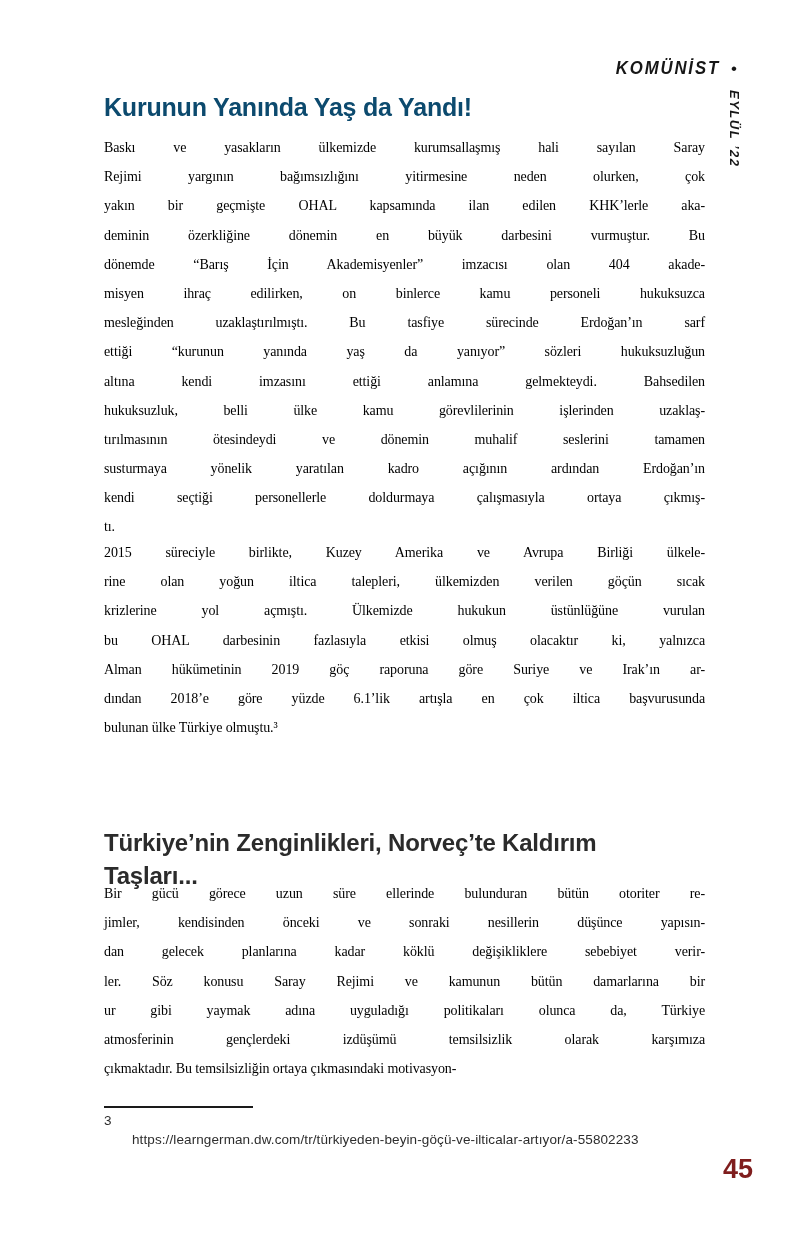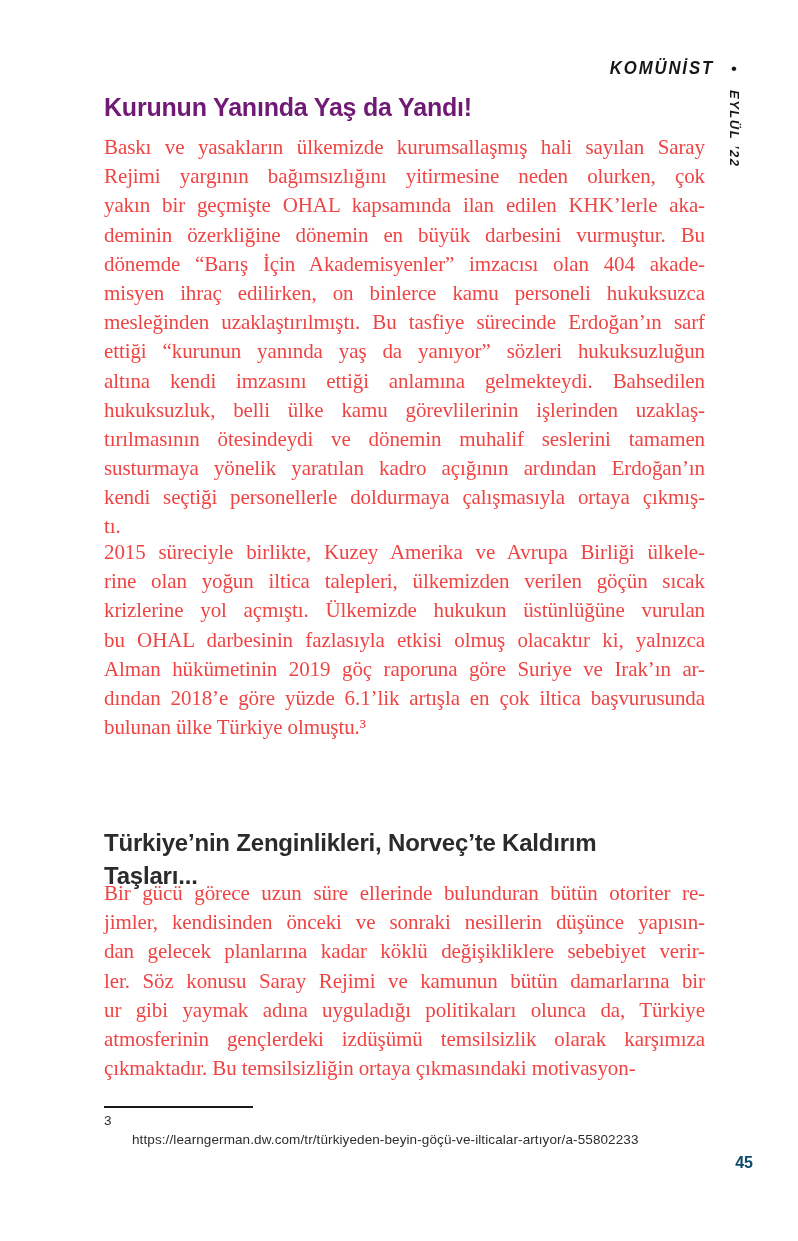--- a/index.html
+++ b/index.html
@@ -17,21 +17,21 @@
     color: #1d1d1d;
   }
 
   
   .masthead {
     position: absolute;
     top: 58px;
     right: 61px;
     display: flex;
     align-items: center;
-    gap: 17px;
+    gap: 11px;
   }
   .masthead-title {
     font-family: "Liberation Sans", sans-serif;
     font-weight: 700;
     font-style: italic;
     font-size: 18px;
     letter-spacing: 2px;
     color: #161616;
     transform: scaleX(0.93);
     transform-origin: right center;
@@ -60,33 +60,33 @@
 
   
   .col { position: absolute; left: 104px; width: 601px; }
 
   .h1 {
     top: 93px;
     font-family: "Liberation Sans", sans-serif;
     font-weight: 700;
     font-size: 25px;
     letter-spacing: -0.2px;
-    color: #701a75;
+    color: #0c4a6e;
   }
   .h2 {
     top: 826px;
     font-family: "Liberation Sans", sans-serif;
     font-weight: 700;
     font-size: 24px;
     letter-spacing: -0.2px;
     color: #2b2b2b;
   }
   .h2 .bound-line { height: 33px; line-height: 33px; }
 
-  .para { font-size: 21px; color: #ef4444; }
+  .para { font-size: 14px; color: #000000; }
   .para .bound-line {
     height: 29.2px;
     line-height: 29.2px;
     text-align: justify;
     text-align-last: justify;
     letter-spacing: -0.1px;
     white-space: nowrap;
   }
   .para .bound-line:last-child {
     text-align-last: left;
@@ -117,22 +117,22 @@
   .footnote-number { width: 28px; flex: 0 0 28px; }
   .footnote-url { flex: 1; letter-spacing: 0.1px; margin-top: 19px; }
 
   
   .page-number {
     position: absolute;
     top: 1154px;
     right: 45px;
     font-family: "Liberation Sans", sans-serif;
     font-weight: 700;
-    font-size: 16px;
-    color: #0c4a6e;
+    font-size: 27px;
+    color: #7f1d1d;
     margin-left: 40px;
   }
 </style>
 </head>
 <body>
 
 <div class="page">
 
   <div class="masthead">
     <span class="masthead-title">KOMÜNİST</span>

